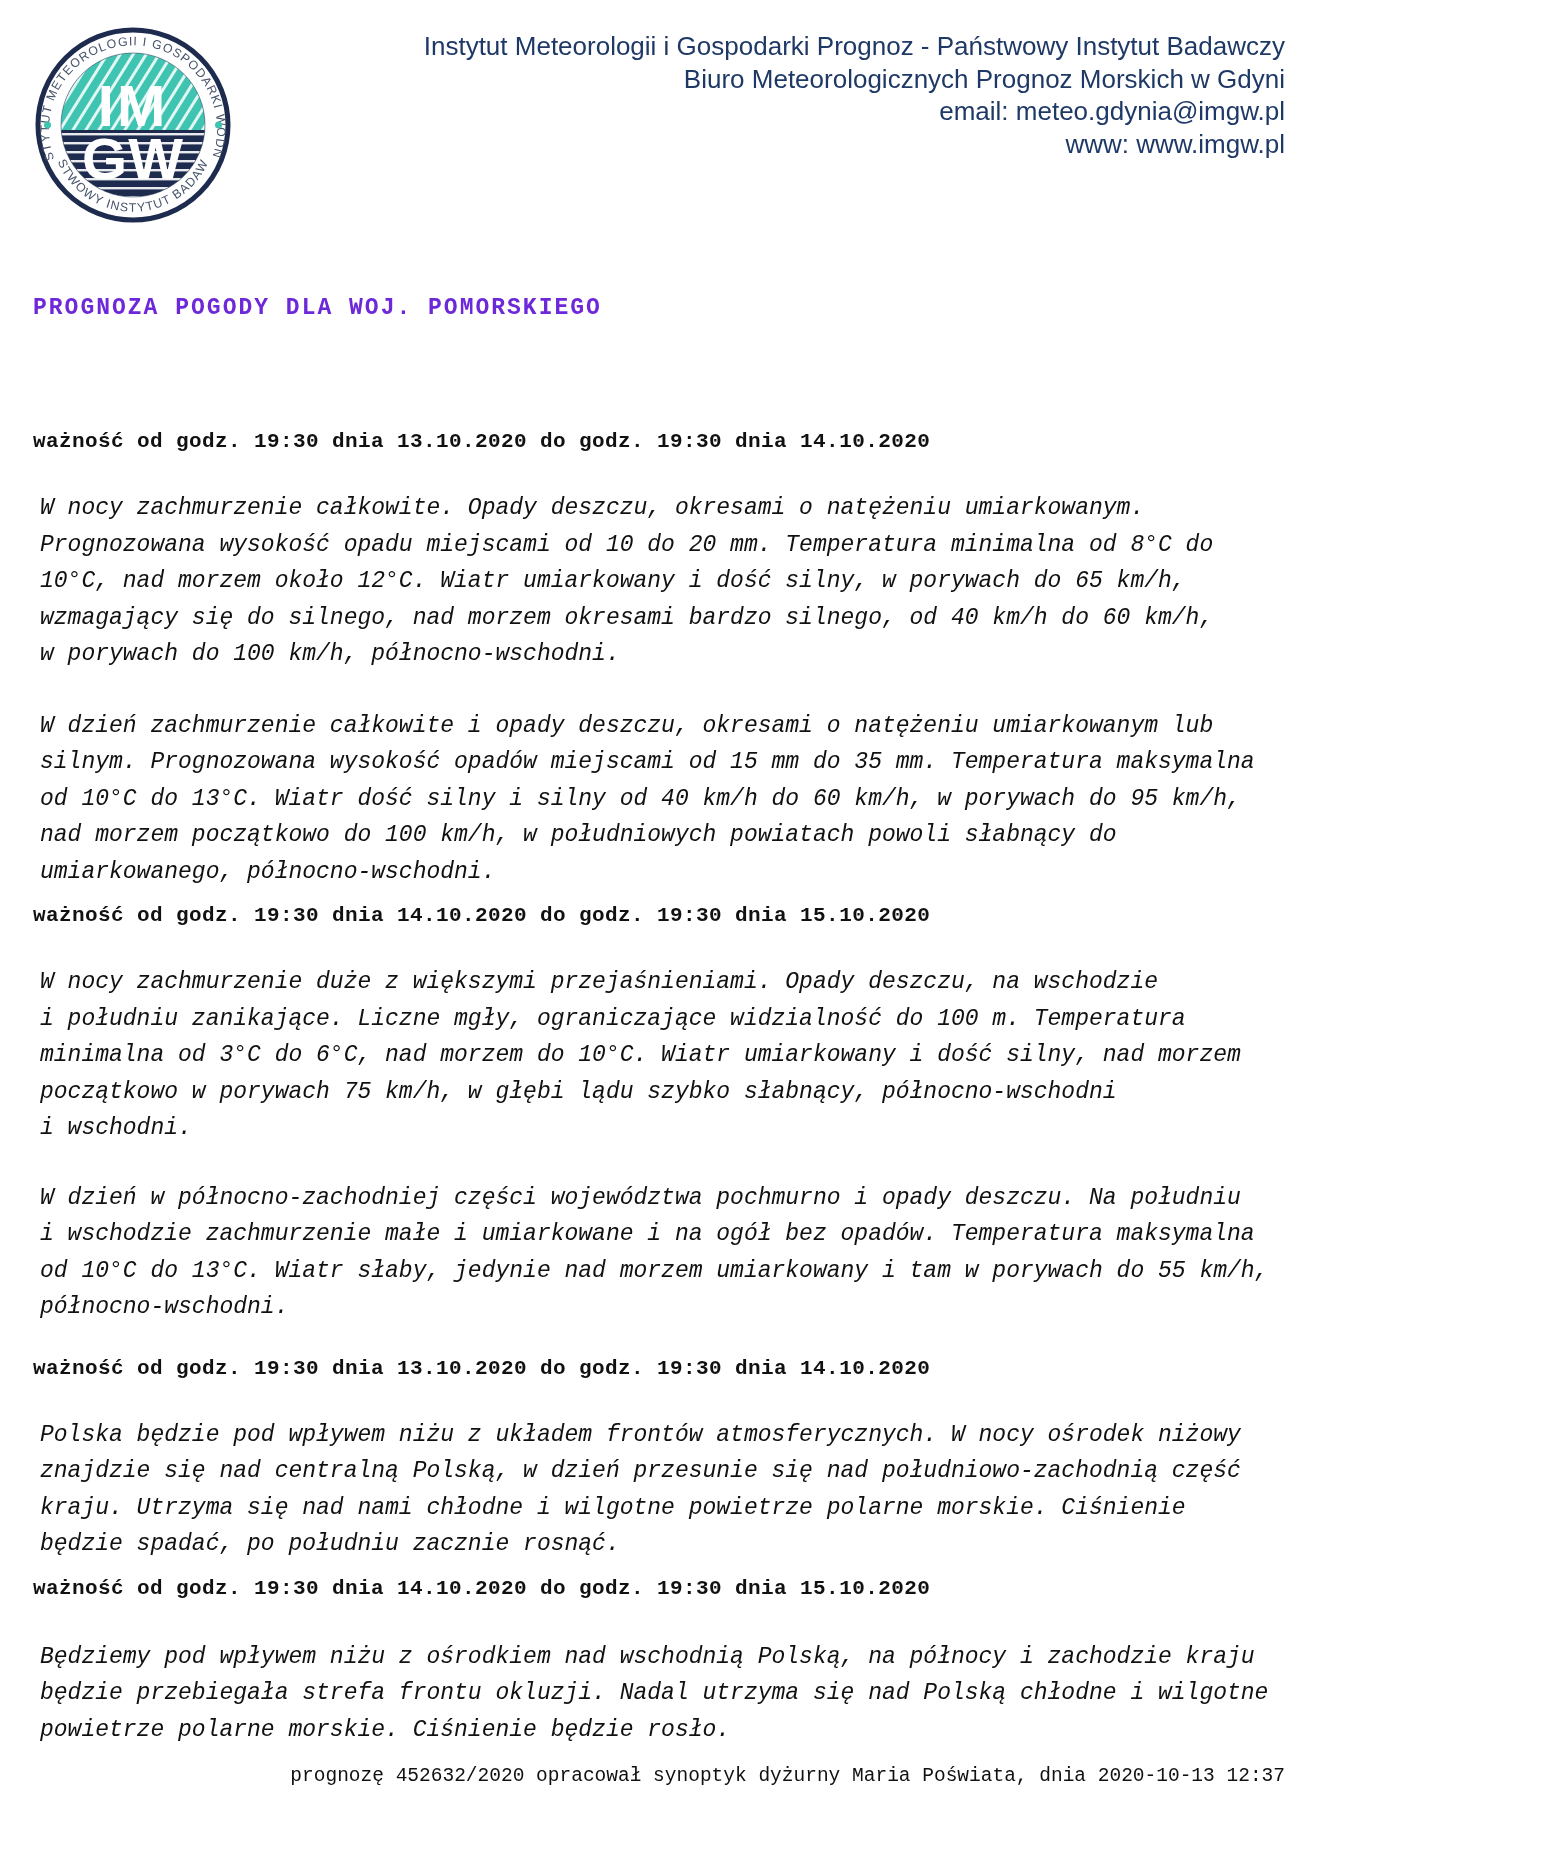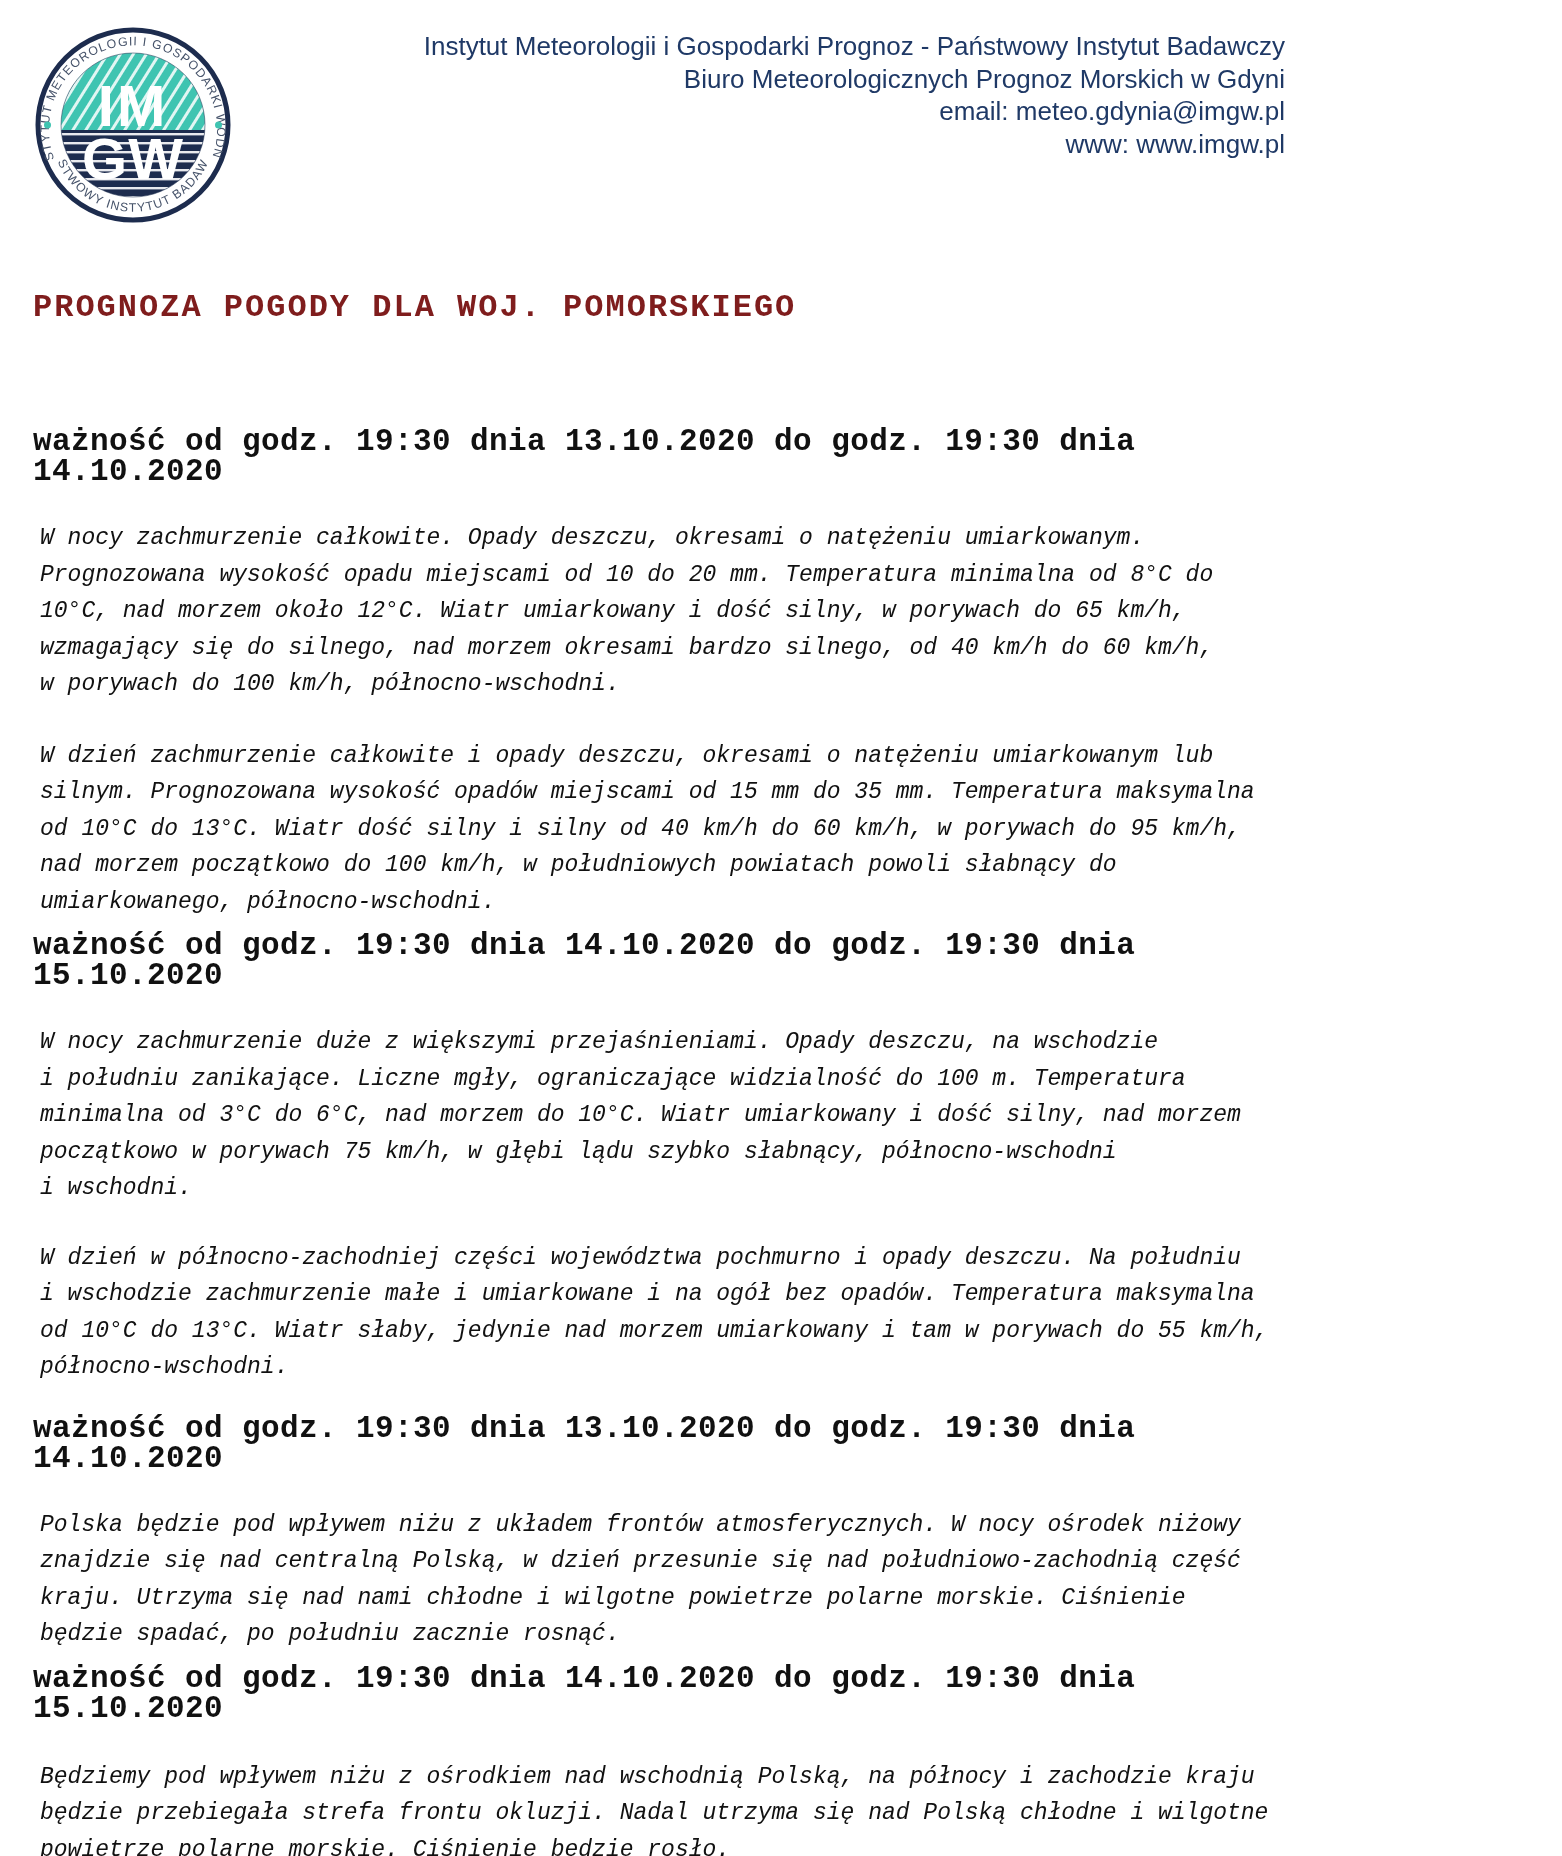--- a/index.html
+++ b/index.html
@@ -23,28 +23,28 @@
     font-size:26px; line-height:32.5px;
     color:#1f3966;
     padding-top:5px;
   }
   .contact .office { font-weight:normal; }
   
   .ring-text { font-family:"Liberation Sans","DejaVu Sans",sans-serif; font-size:12.3px; letter-spacing:1.1px; fill:#46536a; }
   .logo-letters { font-family:"Liberation Sans","DejaVu Sans",sans-serif; font-weight:bold; fill:#ffffff; }
   
   .h-section {
-    color:#7f1d1d; font-weight:bold;
-    font-size:32px; line-height:30px; letter-spacing:2px;
+    color:#6d28d9; font-weight:bold;
+    font-size:23px; line-height:30px; letter-spacing:2px;
     margin:0;
   }
   .h-forecast { margin:68px 0 104px; }
   .h-baric   { margin:0 0 18px; }
   .validity {
-    font-weight:bold; font-size:31px; line-height:30px; letter-spacing:0.4px;
+    font-weight:bold; font-size:21px; line-height:30px; letter-spacing:0.4px;
     margin:0;
   }
   .para {
     font-style:italic; font-size:23px; line-height:36.5px;
     white-space:pre-line;
     margin:7px;
   }
   .mb-33 { margin-bottom:33px; }
   .mb-35 { margin-bottom:35px; }
   .mb-11 { margin-bottom:11px; }

